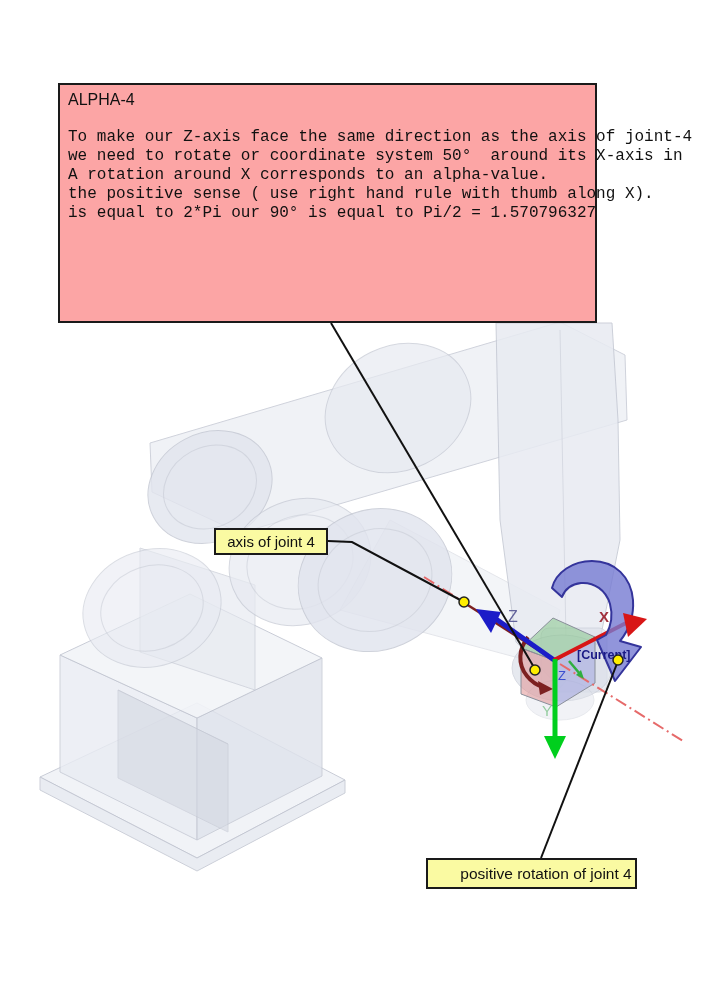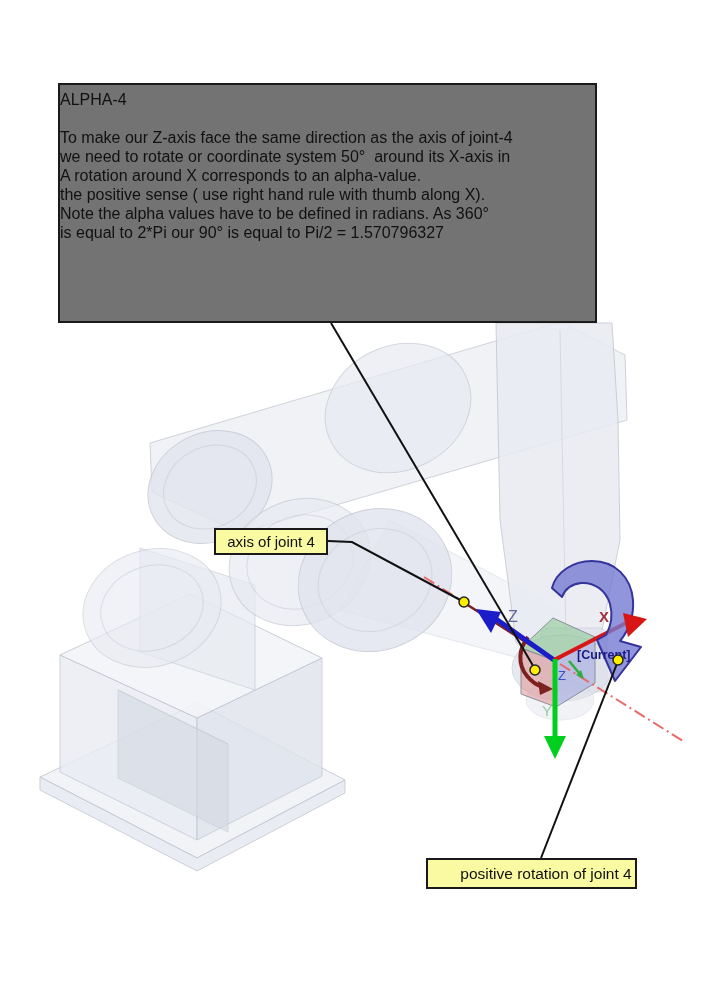--- a/index.html
+++ b/index.html
@@ -1,24 +1,24 @@
 <!DOCTYPE html>
 <html><head>
 <meta charset="utf-8">
 <style>
   html,body{margin:0;padding:0;background:#ffffff;}
   .stage{position:relative;width:707px;height:1000px;background:#ffffff;overflow:hidden;
          font-family:"Liberation Sans", sans-serif;color:#111;}
   svg{position:absolute;left:0;top:0;}
   .note{position:absolute;left:58px;top:83px;width:539px;height:240px;
-        background:#737373;border:2px solid #1a1a1a;box-sizing:border-box;
-        padding:5px 0 0 0;font-size:16px;line-height:19px;}
+        background:#fca5a5;border:2px solid #1a1a1a;box-sizing:border-box;
+        padding:5px 0 0 8px;font-size:16px;line-height:19px;}
   .note .t{height:19px;}
   .note .sp{height:19px;}
-  .note .ln{height:19px;white-space:pre;}
+  .note .ln{height:19px;white-space:pre;font-family:Liberation Mono, monospace;}
   .callout{position:absolute;background:#fafaa2;border:2px solid #1a1a1a;box-sizing:border-box;
            display:flex;align-items:center;justify-content:center;font-size:15px;white-space:pre;}
   .co-axis{left:214px;top:528px;width:114px;height:27px;text-align:right;}
   .co-rot{left:426px;top:858px;width:211px;height:31px;font-size:15.5px;padding-left:29px;}
   .axlbl{font-family:"Liberation Sans", sans-serif;}
 </style>
 </head>
 <body>
 
 <div class="stage">
@@ -104,21 +104,20 @@
   <circle cx="618" cy="660" r="5" stroke="#222" stroke-width="1.5" fill="#ffee00"></circle>
 </svg>
 
 <div class="note">
   <div class="t">ALPHA-4</div>
   <div class="sp"></div>
   <div class="ln">To make our Z-axis face the same direction as the axis of joint-4</div>
   <div class="ln">we need to rotate or coordinate system 50°  around its X-axis in</div>
   <div class="ln">A rotation around X corresponds to an alpha-value.</div>
   <div class="ln">the positive sense ( use right hand rule with thumb along X).</div>
-  <div class="ln">Note the alpha values have to be defined in radians. As 360°</div>
   <div class="ln">is equal to 2*Pi our 90° is equal to Pi/2 = 1.570796327</div>
   <div class="sp"></div>
 </div>
 
 <div class="callout co-axis">
   <span>axis of joint 4</span>
 </div>
 <div class="callout co-rot">
   <span>positive rotation of joint 4</span>
 </div>

